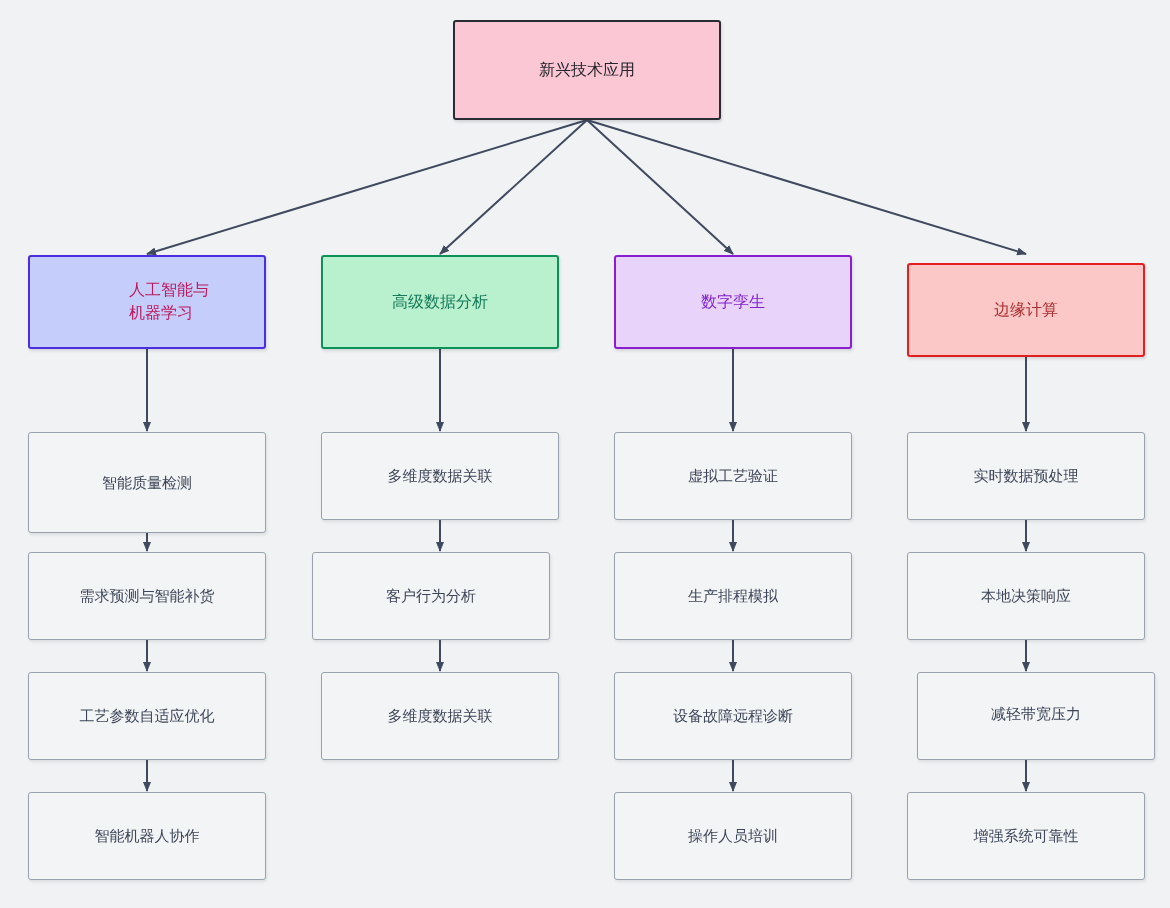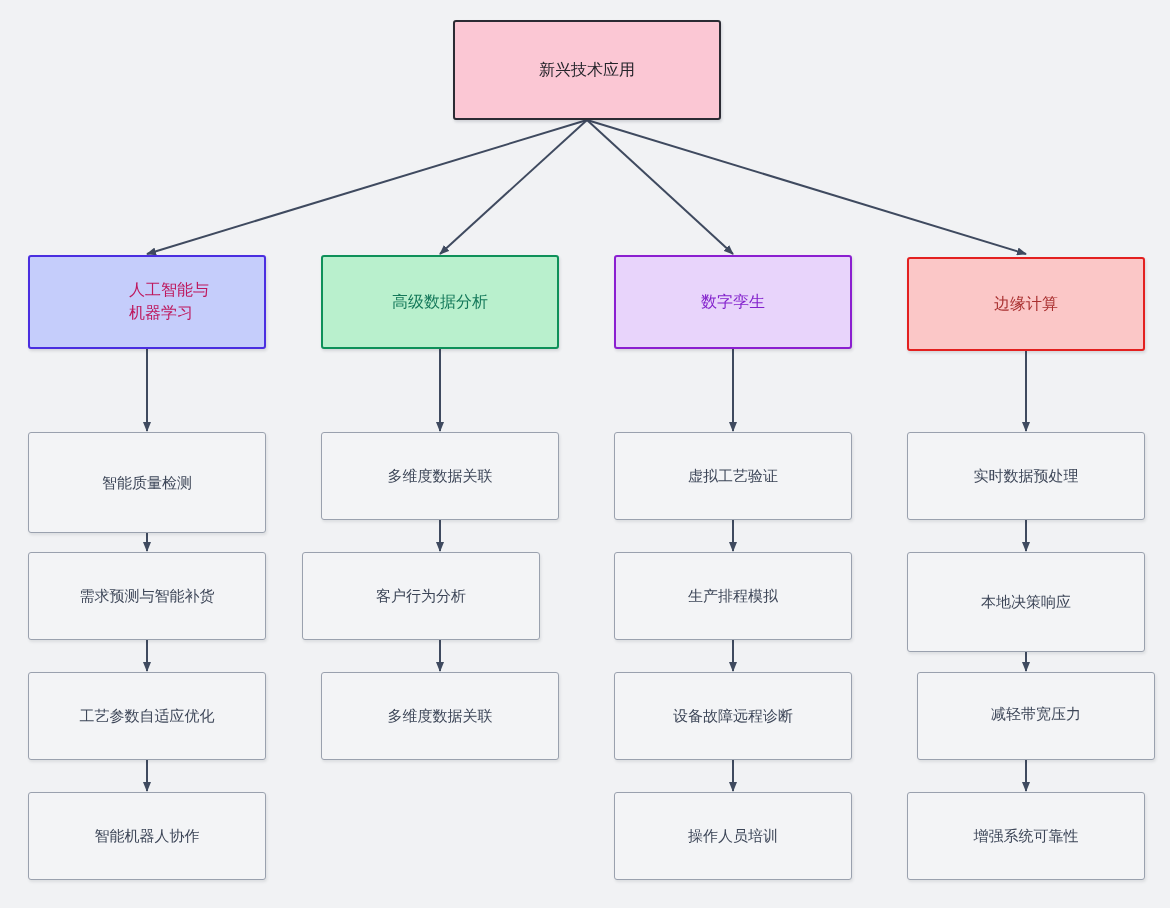--- a/index.html
+++ b/index.html
@@ -117,26 +117,26 @@
   <div id="nodes">
       <div class="node node-root" style="left: 453px; top: 20px; width: 268px; height: 100px;">新兴技术应用</div>
       <div class="node node-cat cat-ai" style="left: 28px; top: 255px; width: 238px; height: 94px;">人工智能与
 机器学习</div>
       <div class="node node-leaf" style="left: 28px; top: 432px; width: 238px; height: 101px;">智能质量检测</div>
       <div class="node node-leaf" style="left: 28px; top: 552px; width: 238px; height: 88px;">需求预测与智能补货</div>
       <div class="node node-leaf" style="left: 28px; top: 672px; width: 238px; height: 88px;">工艺参数自适应优化</div>
       <div class="node node-leaf" style="left: 28px; top: 792px; width: 238px; height: 88px;">智能机器人协作</div>
       <div class="node node-cat cat-data" style="left: 321px; top: 255px; width: 238px; height: 94px;">高级数据分析</div>
       <div class="node node-leaf" style="left: 321px; top: 432px; width: 238px; height: 88px;">多维度数据关联</div>
-      <div class="node node-leaf" style="left: 302px; top: 552px; width: 238px; height: 88px;">客户行为分析</div>
+      <div class="node node-leaf" style="left: 312px; top: 552px; width: 238px; height: 88px;">客户行为分析</div>
       <div class="node node-leaf" style="left: 321px; top: 672px; width: 238px; height: 88px;">多维度数据关联</div>
       <div class="node node-cat cat-twin" style="left: 614px; top: 255px; width: 238px; height: 94px;">数字孪生</div>
       <div class="node node-leaf" style="left: 614px; top: 432px; width: 238px; height: 88px;">虚拟工艺验证</div>
       <div class="node node-leaf" style="left: 614px; top: 552px; width: 238px; height: 88px;">生产排程模拟</div>
       <div class="node node-leaf" style="left: 614px; top: 672px; width: 238px; height: 88px;">设备故障远程诊断</div>
       <div class="node node-leaf" style="left: 614px; top: 792px; width: 238px; height: 88px;">操作人员培训</div>
-      <div class="node node-cat cat-edge" style="left: 907px; top: 257px; width: 238px; height: 94px;">边缘计算</div>
+      <div class="node node-cat cat-edge" style="left: 907px; top: 263px; width: 238px; height: 94px;">边缘计算</div>
       <div class="node node-leaf" style="left: 907px; top: 432px; width: 238px; height: 88px;">实时数据预处理</div>
-      <div class="node node-leaf" style="left: 907px; top: 552px; width: 238px; height: 100px;">本地决策响应</div>
+      <div class="node node-leaf" style="left: 907px; top: 552px; width: 238px; height: 88px;">本地决策响应</div>
       <div class="node node-leaf" style="left: 917px; top: 672px; width: 238px; height: 88px; font-family: Liberation Mono, monospace;">减轻带宽压力</div>
       <div class="node node-leaf" style="left: 907px; top: 792px; width: 238px; height: 88px;">增强系统可靠性</div>
     </div>
 </div>
 
 </body></html>

